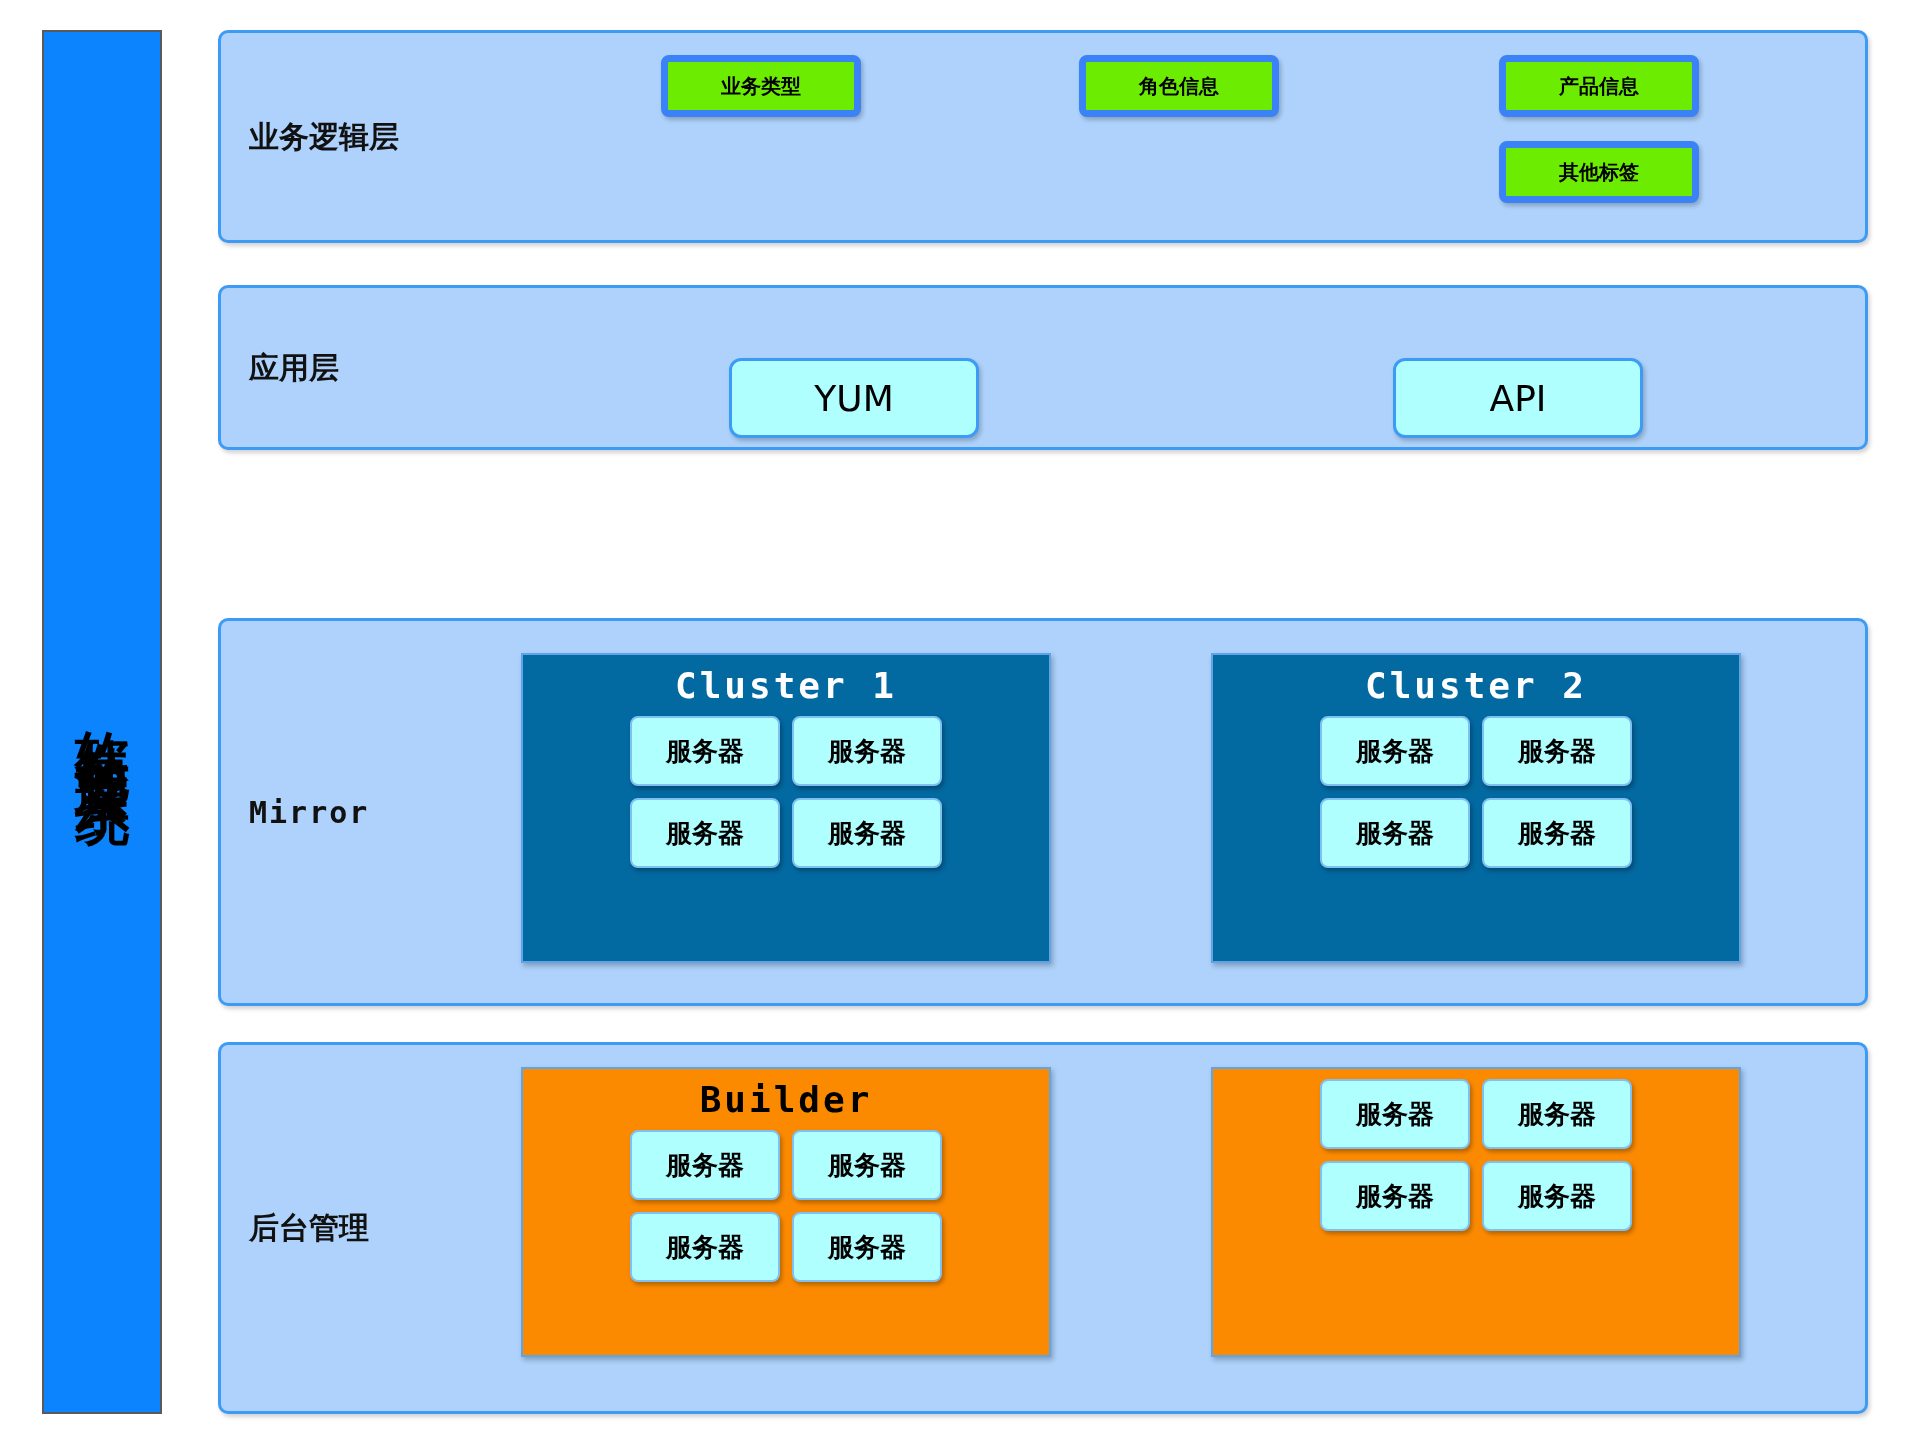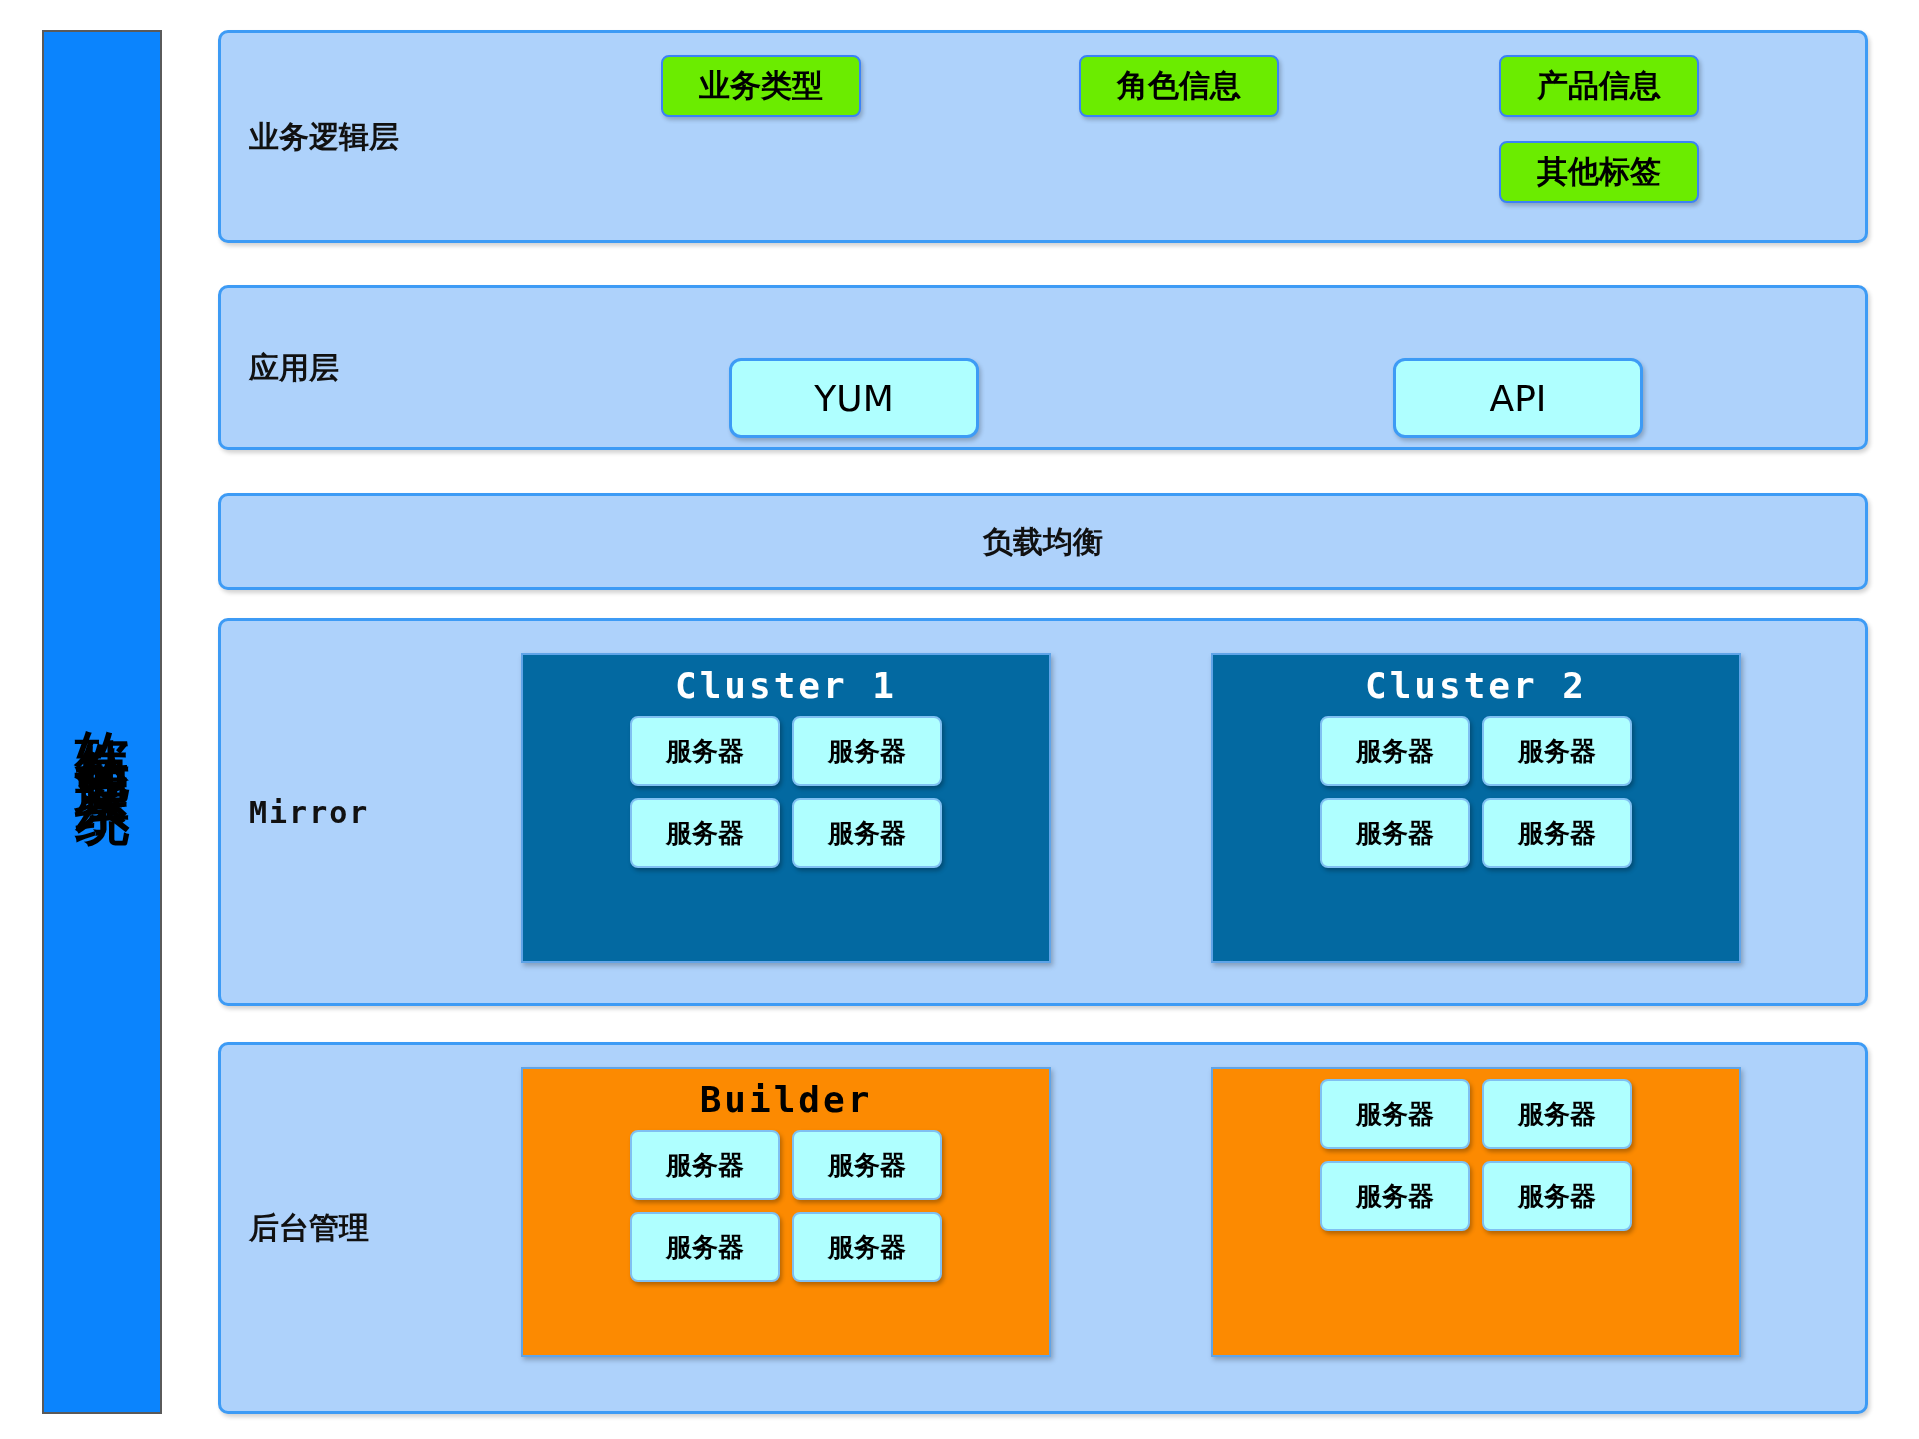--- a/index.html
+++ b/index.html
@@ -79,27 +79,27 @@
   .tag-col {
     position: absolute;
     display: flex;
     flex-direction: column;
     gap: 24px;
   }
   .tag-box {
     width: 200px;
     height: 62px;
     background: #6bec00;
-    border: 2px solid #3b82f6;
+    border: 7px solid #3b82f6;
     border-radius: 8px;
     box-shadow: 2px 3px 4px rgba(0,0,0,0.22);
     display: flex;
     align-items: center;
     justify-content: center;
-    font-size: 31px;
+    font-size: 20px;
     font-weight: bold;
     color: #000000;
     box-sizing: border-box;
     font-family: "DejaVu Sans", "Liberation Sans", sans-serif;
   }
   #tagcol-1 { left: 440px; top: 22px; }
   #tagcol-2 { left: 858px; top: 22px; }
   #tagcol-3 { left: 1278px; top: 22px; }
 
   
@@ -219,23 +219,20 @@
       <div class="tag-box">其他标签</div>
     </div>
   </div>
 
   <div class="layer" id="layer-app">
     <span class="layer-label">应用层</span>
     <div class="app-box" id="app-yum">YUM</div>
     <div class="app-box" id="app-api">API</div>
   </div>
 
-  <div class="layer" id="layer-lb">
-    <span class="lb-text">负载均衡</span>
-  </div>
 
   <div class="layer" id="layer-mirror">
     <span class="layer-label mono">Mirror</span>
 
     <div class="group-box cluster" id="group-cluster1">
       <div class="group-title">Cluster 1</div>
       <div class="server-grid">
         <div class="server-box">服务器</div>
         <div class="server-box">服务器</div>
         <div class="server-box">服务器</div>

